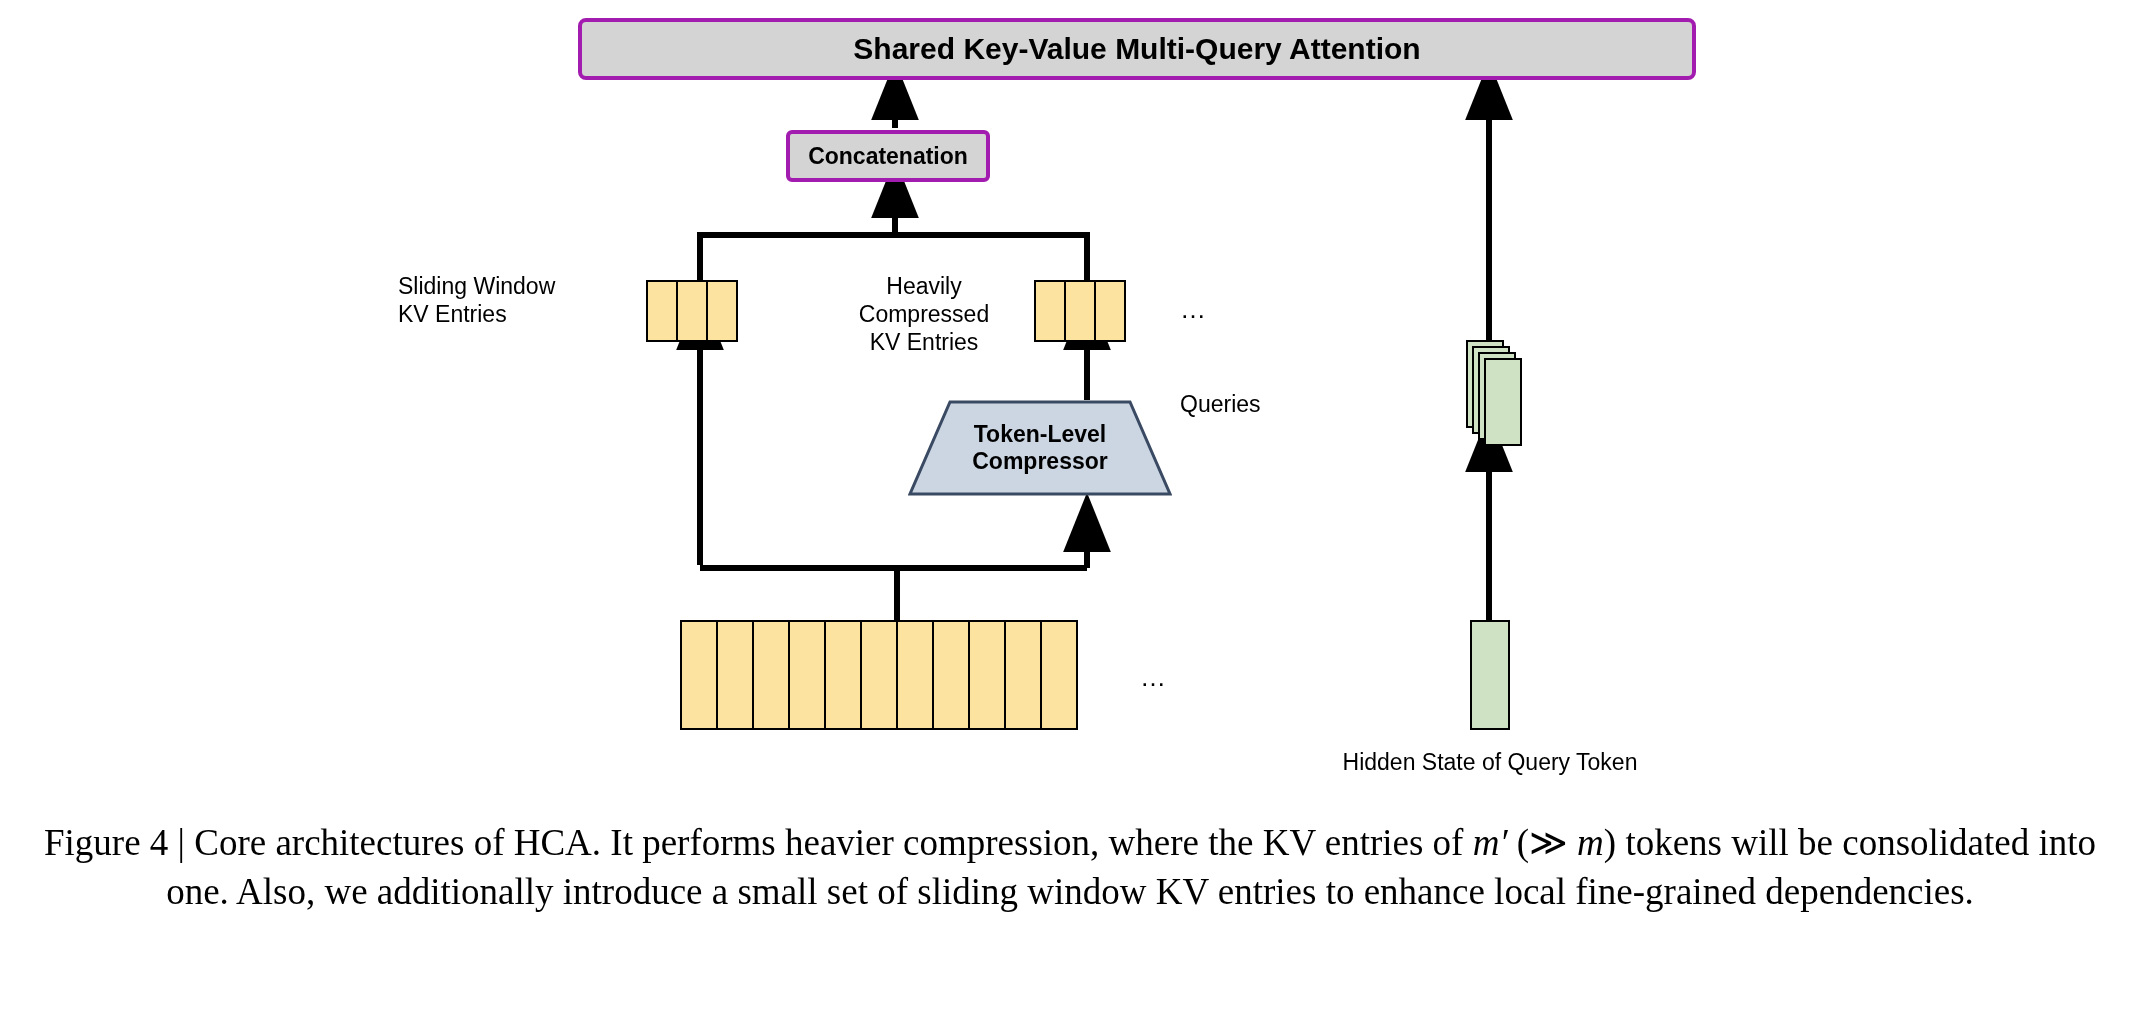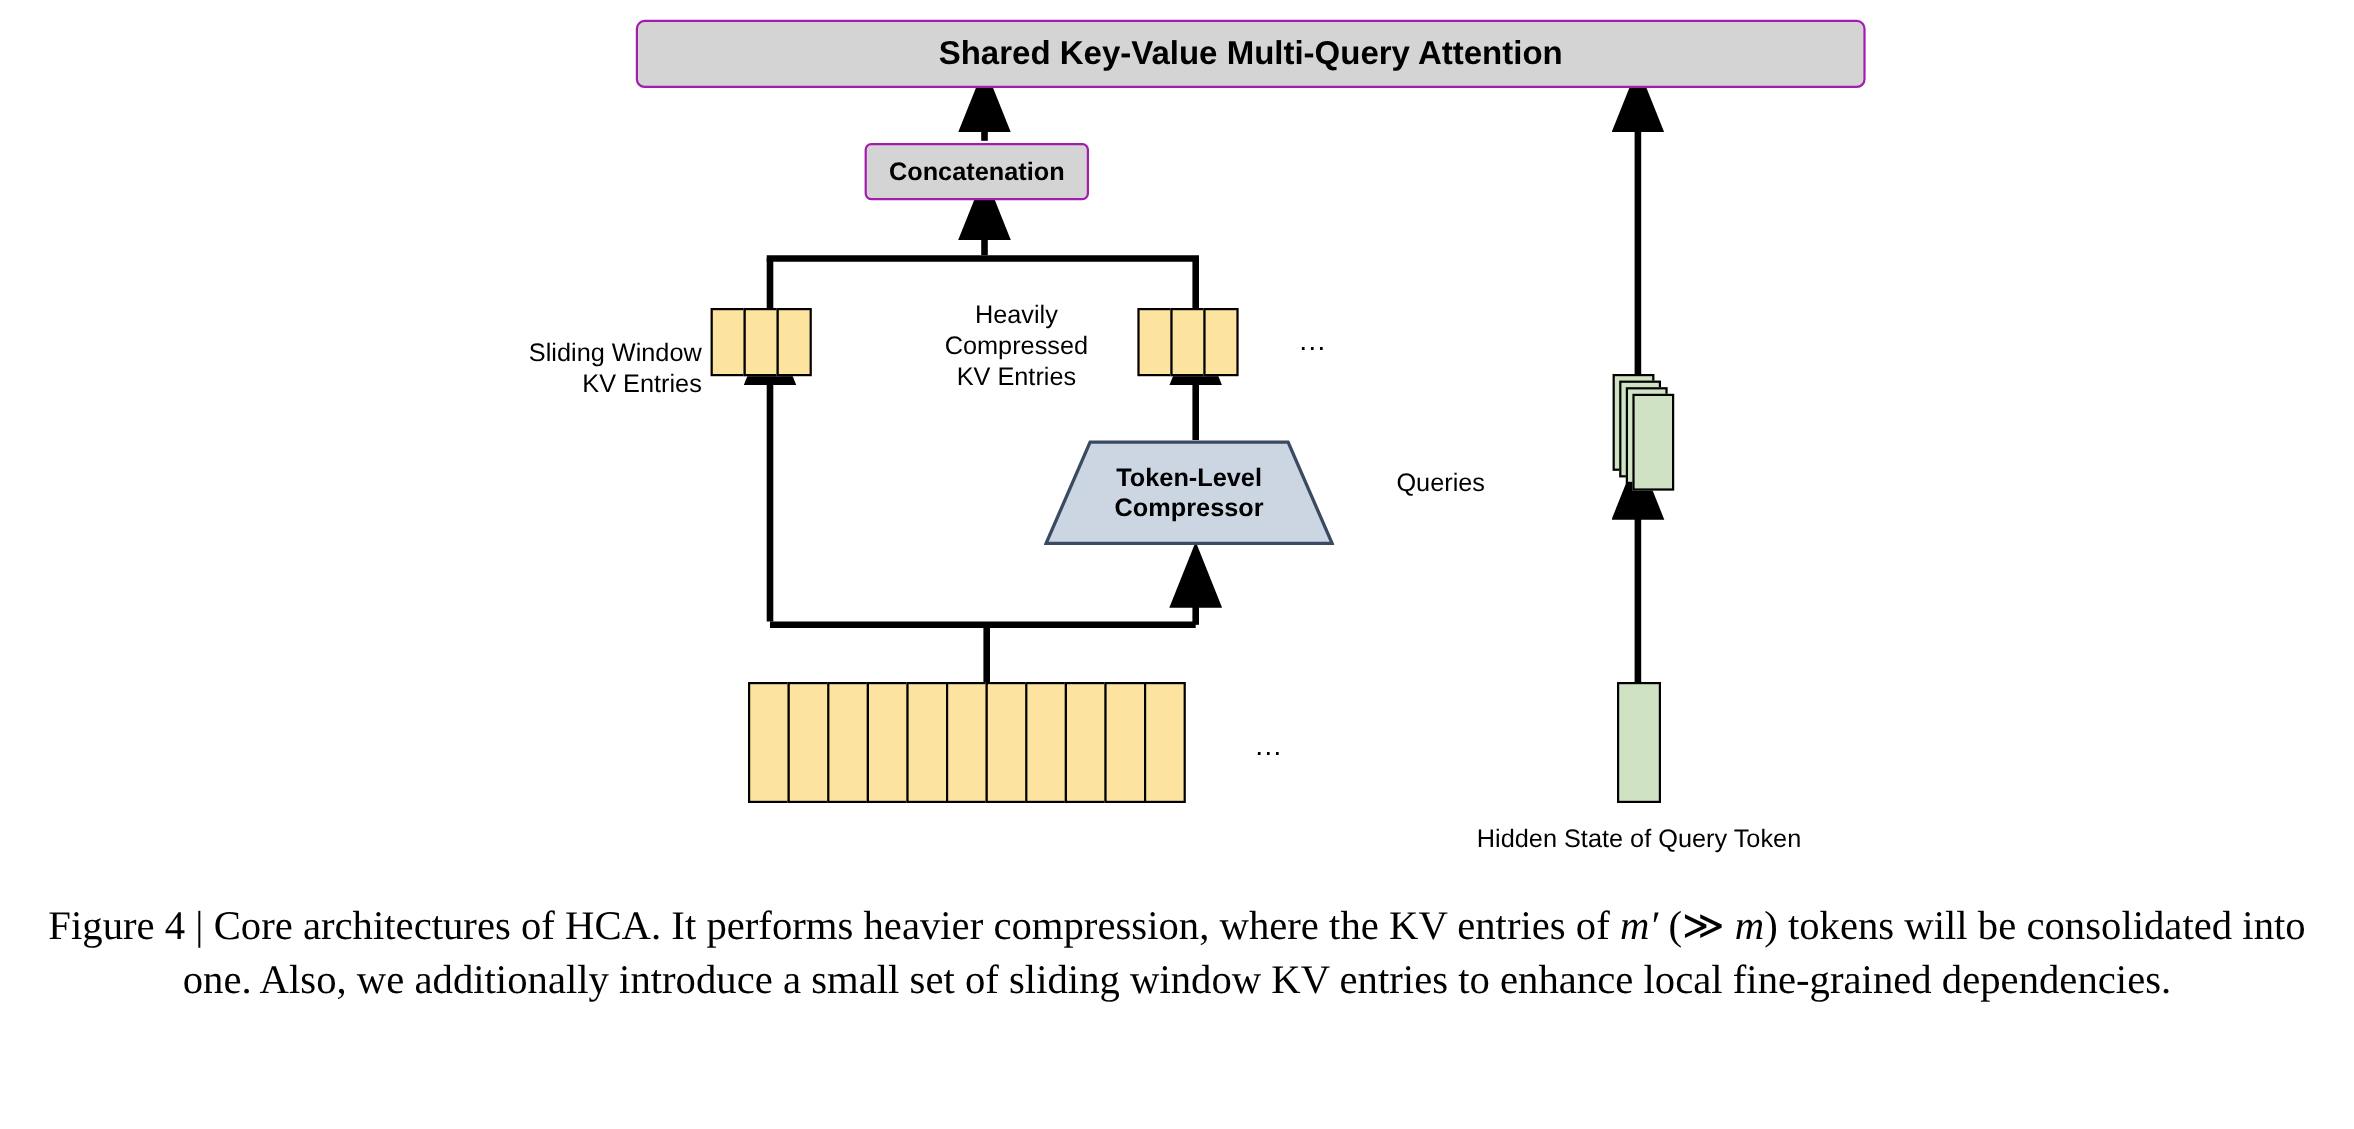--- a/index.html
+++ b/index.html
@@ -21,21 +21,21 @@
     top: 0;
     width: 2140px;
     height: 810px;
   }
 
   .abs { position: absolute; }
 
   
   .gray-box {
     background: #d4d4d4;
-    border: 2px solid #a21caf;
+    border: 4px solid #a21caf;
     border-radius: 8px;
     display: flex;
     align-items: center;
     justify-content: center;
     font-weight: bold;
     color: #000;
     text-align: center;
     box-sizing: border-box;
   }
 
@@ -51,21 +51,21 @@
     left: 786px;
     top: 130px;
     width: 204px;
     height: 52px;
     font-size: 23px;
     border-radius: 6px;
   }
 
   
   #compressor {
-    left: 949px;
+    left: 908px;
     top: 400px;
     width: 264px;
     height: 96px;
   }
   #compressor .trap {
     position: absolute;
     inset: 0;
   }
   #compressor .label {
     position: absolute;
@@ -93,21 +93,21 @@
 
   
   .lbl {
     position: absolute;
     font-size: 23px;
     color: #000;
     line-height: 1.22;
     white-space: pre-line;
   }
   .lbl.center { text-align: center; }
-  .lbl.right { text-align: right; margin-top: 34px; }
+  .lbl.right { text-align: left; }
 
   .ellipsis {
     position: absolute;
     font-size: 26px;
     color: #000;
     letter-spacing: 2px;
   }
 
   
   #wires {

